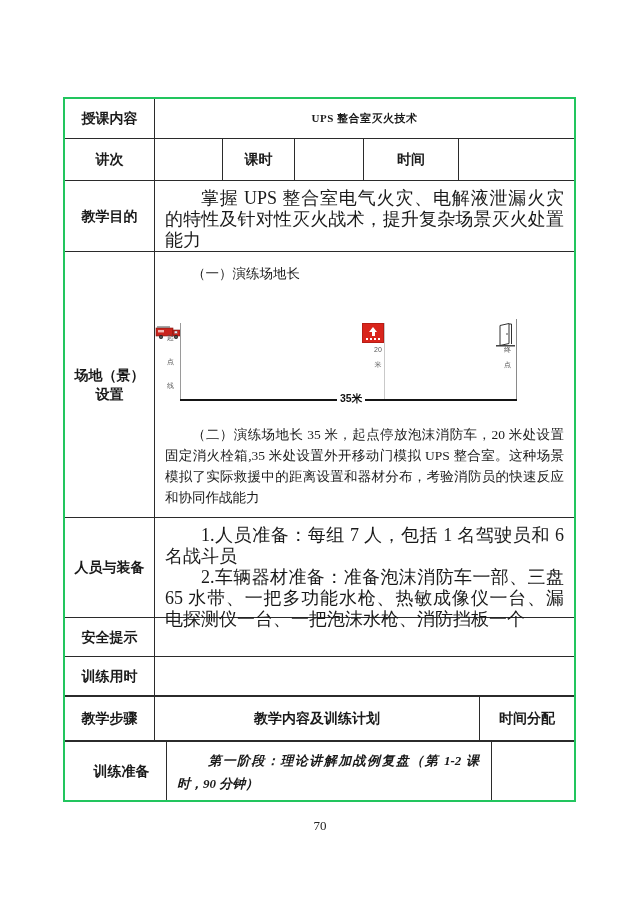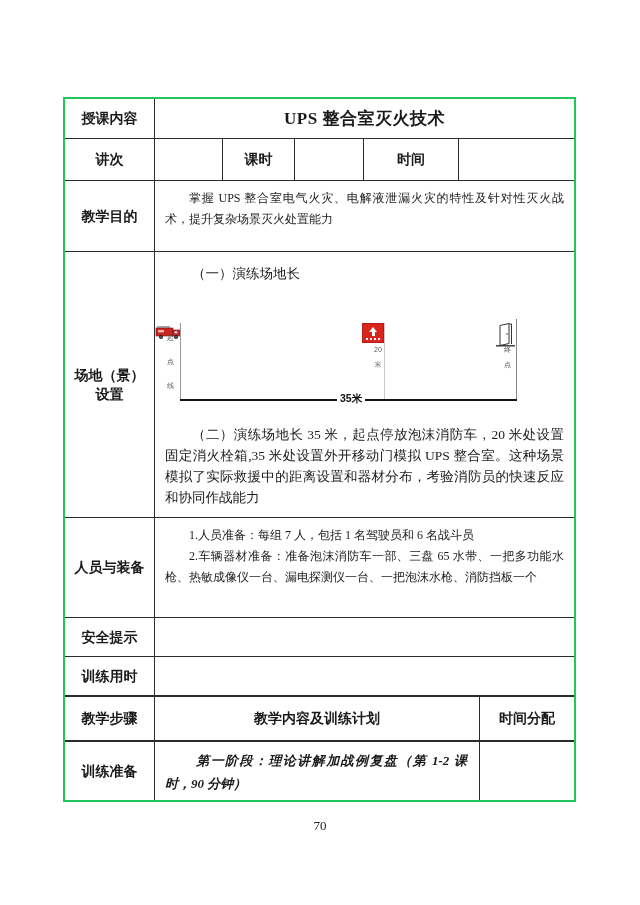--- a/index.html
+++ b/index.html
@@ -12,40 +12,40 @@
     overflow: hidden;
   }
   .doc-table {
     position: absolute;
     left: 63px; top: 97px;
     width: 513px;
     border: 2px solid #22c55e;
     background: #fff;
   }
   .tr { display: flex; border-bottom: 1px solid #2b2b2b; }
-  .tr:last-child { border-bottom: none; }
+  .tr:last-child { border-bottom: none; margin-left: 12px; }
   .tr.thick-bottom { border-bottom-width: 2px; }
   .td { border-right: 1px solid #2b2b2b; position: relative; }
   .td:last-child { border-right: none; }
   .label-cell {
     width: 90px; flex: 0 0 90px;
     display: flex; align-items: center; justify-content: center;
     text-align: center;
     font-family: "Liberation Sans", sans-serif;
     font-weight: bold; font-size: 14px; line-height: 19px;
     padding: 0 6px;
   }
   .center-cell {
     display: flex; align-items: center; justify-content: center;
     text-align: center;
   }
   .grow { flex: 1 1 auto; }
-  .title-text { font-weight: bold; font-size: 17px; letter-spacing: 0.5px; font-family: Liberation Serif, serif; }
+  .title-text { font-weight: bold; font-size: 11px; letter-spacing: 0.5px; font-family: Liberation Serif, serif; }
   .hdr-sans { font-family: "Liberation Sans", sans-serif; font-weight: bold; font-size: 14px; }
-  .body-cell { padding: 7px 10px 6px 10px; font-size: 12px; line-height: 21px; text-align: justify; }
+  .body-cell { padding: 7px 10px 6px 10px; font-size: 18px; line-height: 21px; text-align: justify; }
   .body-cell p { text-indent: 2em; }
   .r1 { height: 40px; }
   .r2 { height: 42px; }
   .r3 { height: 71px; }
   .r4 { height: 266px; }
   .r5 { height: 100px; }
   .r6 { height: 39px; }
   .r7 { height: 40px; gap: 20px; }
   .r8 { height: 45px; }
   .r9 { height: 58px; }

